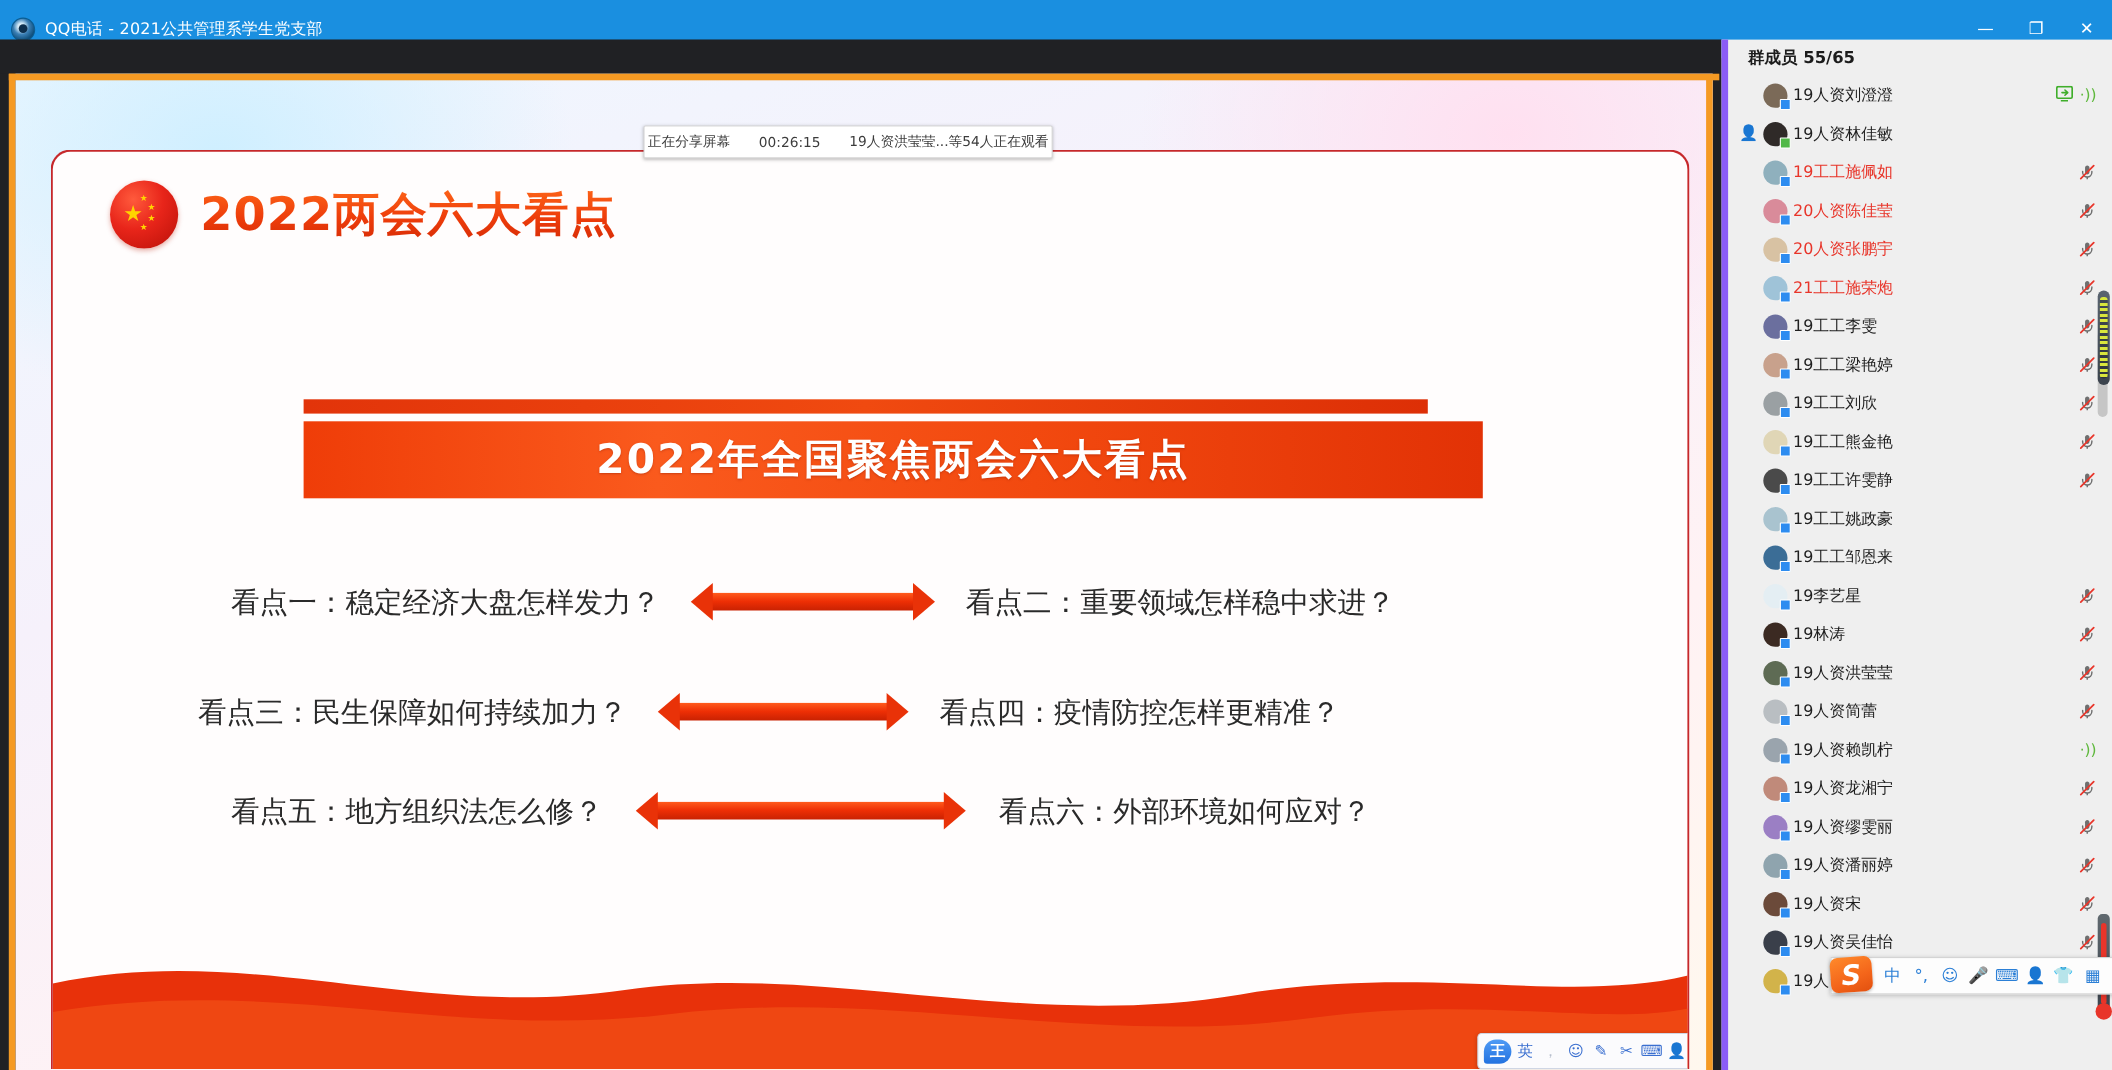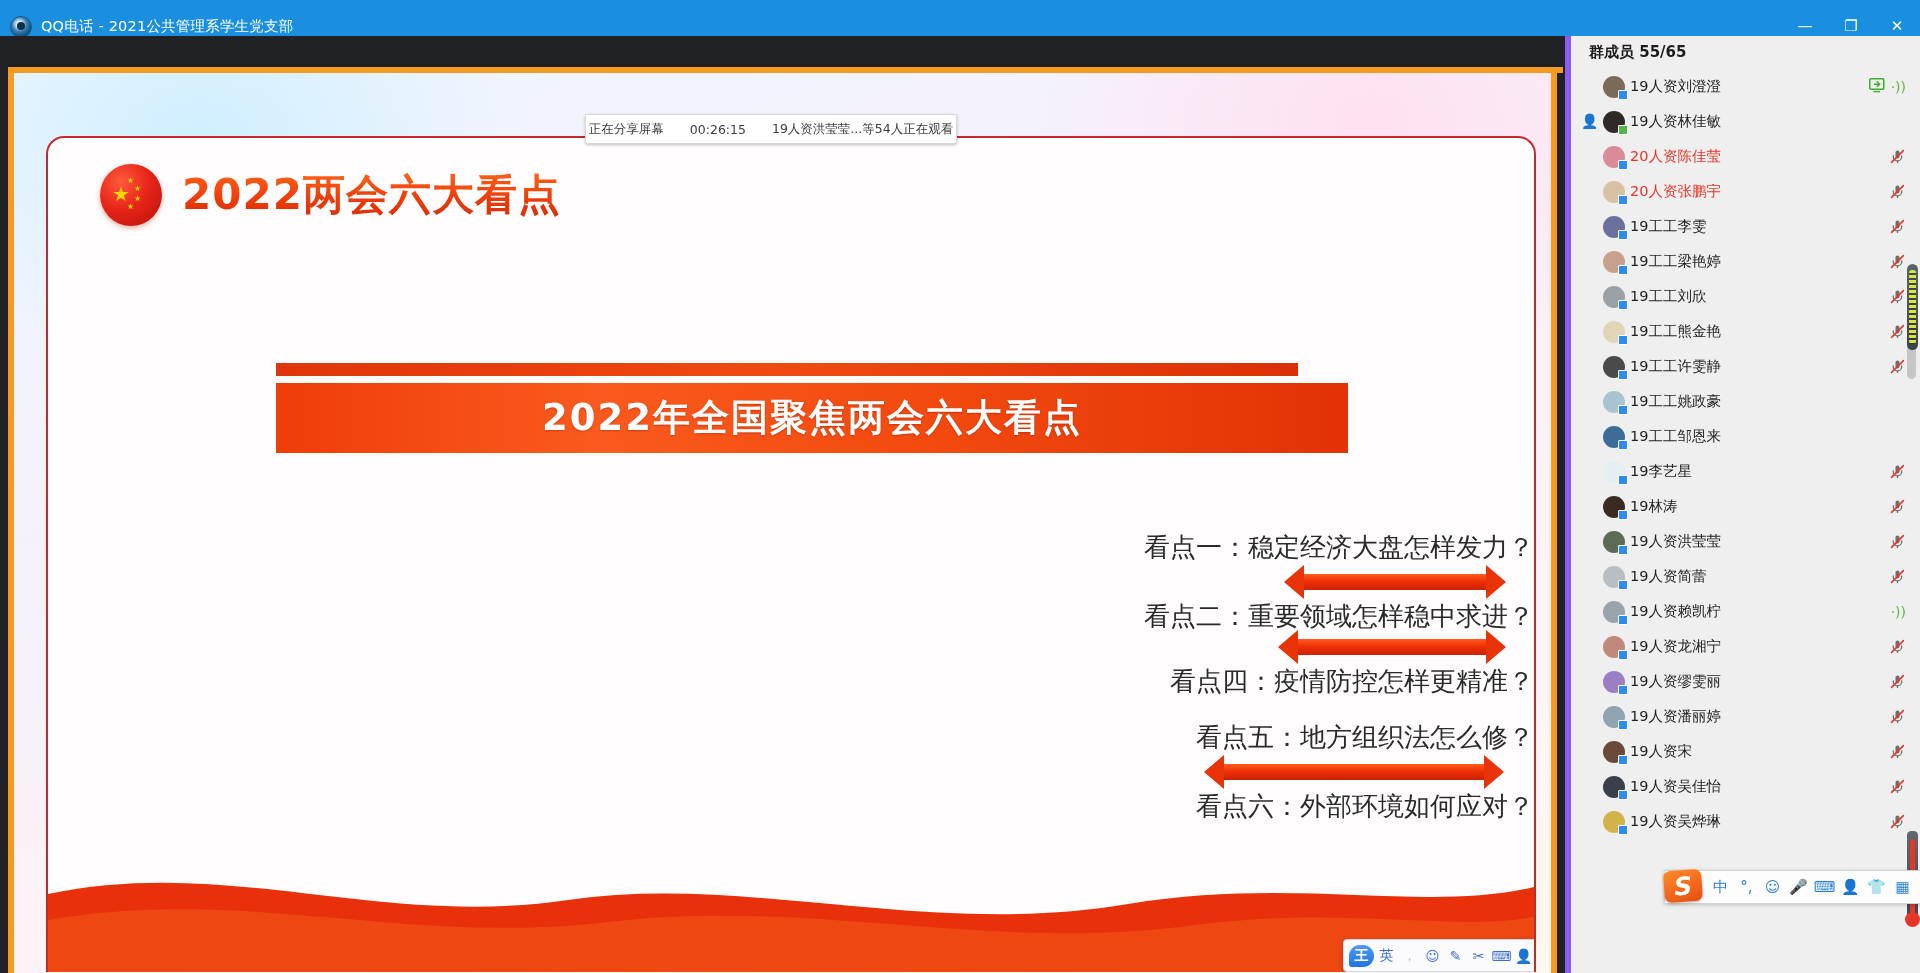--- a/index.html
+++ b/index.html
@@ -108,21 +108,21 @@
     background:linear-gradient(90deg,#ef3d08 0%, #fa5a1d 30%, #f2490f 62%, #e23206 100%);
     display:flex; align-items:center; justify-content:center;
   }
   .banner-text {
     color:#ffffff; font-size:37px; font-weight:bold; letter-spacing:2px;
     font-family:"DejaVu Sans","Liberation Sans",sans-serif;
     text-shadow:0 1px 2px rgba(120,20,0,.35);
   }
 
   
-  .point-row { position:absolute; display:flex; align-items:flex-end; width:100%;flex-direction:column; }
+  .point-row { position:absolute; display:flex; align-items:flex-start; width:100%; }
   .point-row .ptext {
     font-size:26px; color:#2a2a2a; white-space:nowrap;
     font-family:"DejaVu Sans","Liberation Sans",sans-serif;
   }
   .arrow {
     position:relative; height:34px; flex:none;
   }
   .arrow .bar {
     position:absolute; left:18px; right:18px; top:9px; height:16px;
     background:linear-gradient(180deg,#ff5b1d 0%, #ee2f05 48%, #c92202 100%);
@@ -326,20 +326,21 @@
           <div class="arrow" style="width:222px;margin:0 28px">
             <div class="bar"></div>
               <div class="head left"></div>
               <div class="head right"></div>
           </div>
           <div class="ptext">看点二：重要领域怎样稳中求进？</div>
         </div>
 
         <div class="point-row" id="row2">
           <div style="width:132px"></div>
+          <div class="ptext">看点三：民生保障如何持续加力？</div>
           <div class="arrow" style="width:228px;margin:0 28px">
             <div class="bar"></div>
               <div class="head left"></div>
               <div class="head right"></div>
           </div>
           <div class="ptext">看点四：疫情防控怎样更精准？</div>
         </div>
 
         <div class="point-row" id="row3">
           <div style="width:162px"></div>
@@ -403,38 +404,66 @@
         </div>
         <div class="m-row">
           <div class="m-host-icon">👤</div>
           <div class="m-avatar" style="background: rgb(47, 42, 40);">
             <span class="qtag green"></span>
           </div>
           <div class="m-name">19人资林佳敏</div>
           <div class="m-status"></div>
         </div>
         <div class="m-row">
+          <div class="m-avatar" style="background: rgb(143, 176, 189);">
+            <span class="qtag"></span>
+          </div>
+          <div class="m-name red">19工工施佩如</div>
+          <div class="m-status">
+            <span class="ic-mute"><svg width="17" height="17" viewBox="0 0 17 17">
+                <path d="M8.5 2.4c-1.1 0-2 .9-2 2v4.2c0 1.1.9 2 2 2s2-.9 2-2V4.4c0-1.1-.9-2-2-2z" fill="#6f6f6f"></path>
+                <path d="M4.3 7.8v.9c0 2.3 1.9 4.2 4.2 4.2s4.2-1.9 4.2-4.2v-.9" stroke="#6f6f6f" stroke-width="1.3" fill="none" stroke-linecap="round"></path>
+                <line x1="8.5" y1="12.9" x2="8.5" y2="15" stroke="#6f6f6f" stroke-width="1.3"></line>
+                <line x1="2.6" y1="14.4" x2="14.4" y2="2.6" stroke="#e8352a" stroke-width="1.6" stroke-linecap="round"></line>
+              </svg></span>
+          </div>
+        </div>
+        <div class="m-row">
           <div class="m-avatar" style="background: rgb(217, 139, 154);">
             <span class="qtag"></span>
           </div>
           <div class="m-name red">20人资陈佳莹</div>
           <div class="m-status">
             <span class="ic-mute"><svg width="17" height="17" viewBox="0 0 17 17">
                 <path d="M8.5 2.4c-1.1 0-2 .9-2 2v4.2c0 1.1.9 2 2 2s2-.9 2-2V4.4c0-1.1-.9-2-2-2z" fill="#6f6f6f"></path>
                 <path d="M4.3 7.8v.9c0 2.3 1.9 4.2 4.2 4.2s4.2-1.9 4.2-4.2v-.9" stroke="#6f6f6f" stroke-width="1.3" fill="none" stroke-linecap="round"></path>
                 <line x1="8.5" y1="12.9" x2="8.5" y2="15" stroke="#6f6f6f" stroke-width="1.3"></line>
                 <line x1="2.6" y1="14.4" x2="14.4" y2="2.6" stroke="#e8352a" stroke-width="1.6" stroke-linecap="round"></line>
               </svg></span>
           </div>
         </div>
         <div class="m-row">
           <div class="m-avatar" style="background: rgb(216, 194, 163);">
             <span class="qtag"></span>
           </div>
           <div class="m-name red">20人资张鹏宇</div>
+          <div class="m-status">
+            <span class="ic-mute"><svg width="17" height="17" viewBox="0 0 17 17">
+                <path d="M8.5 2.4c-1.1 0-2 .9-2 2v4.2c0 1.1.9 2 2 2s2-.9 2-2V4.4c0-1.1-.9-2-2-2z" fill="#6f6f6f"></path>
+                <path d="M4.3 7.8v.9c0 2.3 1.9 4.2 4.2 4.2s4.2-1.9 4.2-4.2v-.9" stroke="#6f6f6f" stroke-width="1.3" fill="none" stroke-linecap="round"></path>
+                <line x1="8.5" y1="12.9" x2="8.5" y2="15" stroke="#6f6f6f" stroke-width="1.3"></line>
+                <line x1="2.6" y1="14.4" x2="14.4" y2="2.6" stroke="#e8352a" stroke-width="1.6" stroke-linecap="round"></line>
+              </svg></span>
+          </div>
+        </div>
+        <div class="m-row">
+          <div class="m-avatar" style="background: rgb(159, 195, 216);">
+            <span class="qtag"></span>
+          </div>
+          <div class="m-name red">21工工施荣炮</div>
           <div class="m-status">
             <span class="ic-mute"><svg width="17" height="17" viewBox="0 0 17 17">
                 <path d="M8.5 2.4c-1.1 0-2 .9-2 2v4.2c0 1.1.9 2 2 2s2-.9 2-2V4.4c0-1.1-.9-2-2-2z" fill="#6f6f6f"></path>
                 <path d="M4.3 7.8v.9c0 2.3 1.9 4.2 4.2 4.2s4.2-1.9 4.2-4.2v-.9" stroke="#6f6f6f" stroke-width="1.3" fill="none" stroke-linecap="round"></path>
                 <line x1="8.5" y1="12.9" x2="8.5" y2="15" stroke="#6f6f6f" stroke-width="1.3"></line>
                 <line x1="2.6" y1="14.4" x2="14.4" y2="2.6" stroke="#e8352a" stroke-width="1.6" stroke-linecap="round"></line>
               </svg></span>
           </div>
         </div>
         <div class="m-row">

